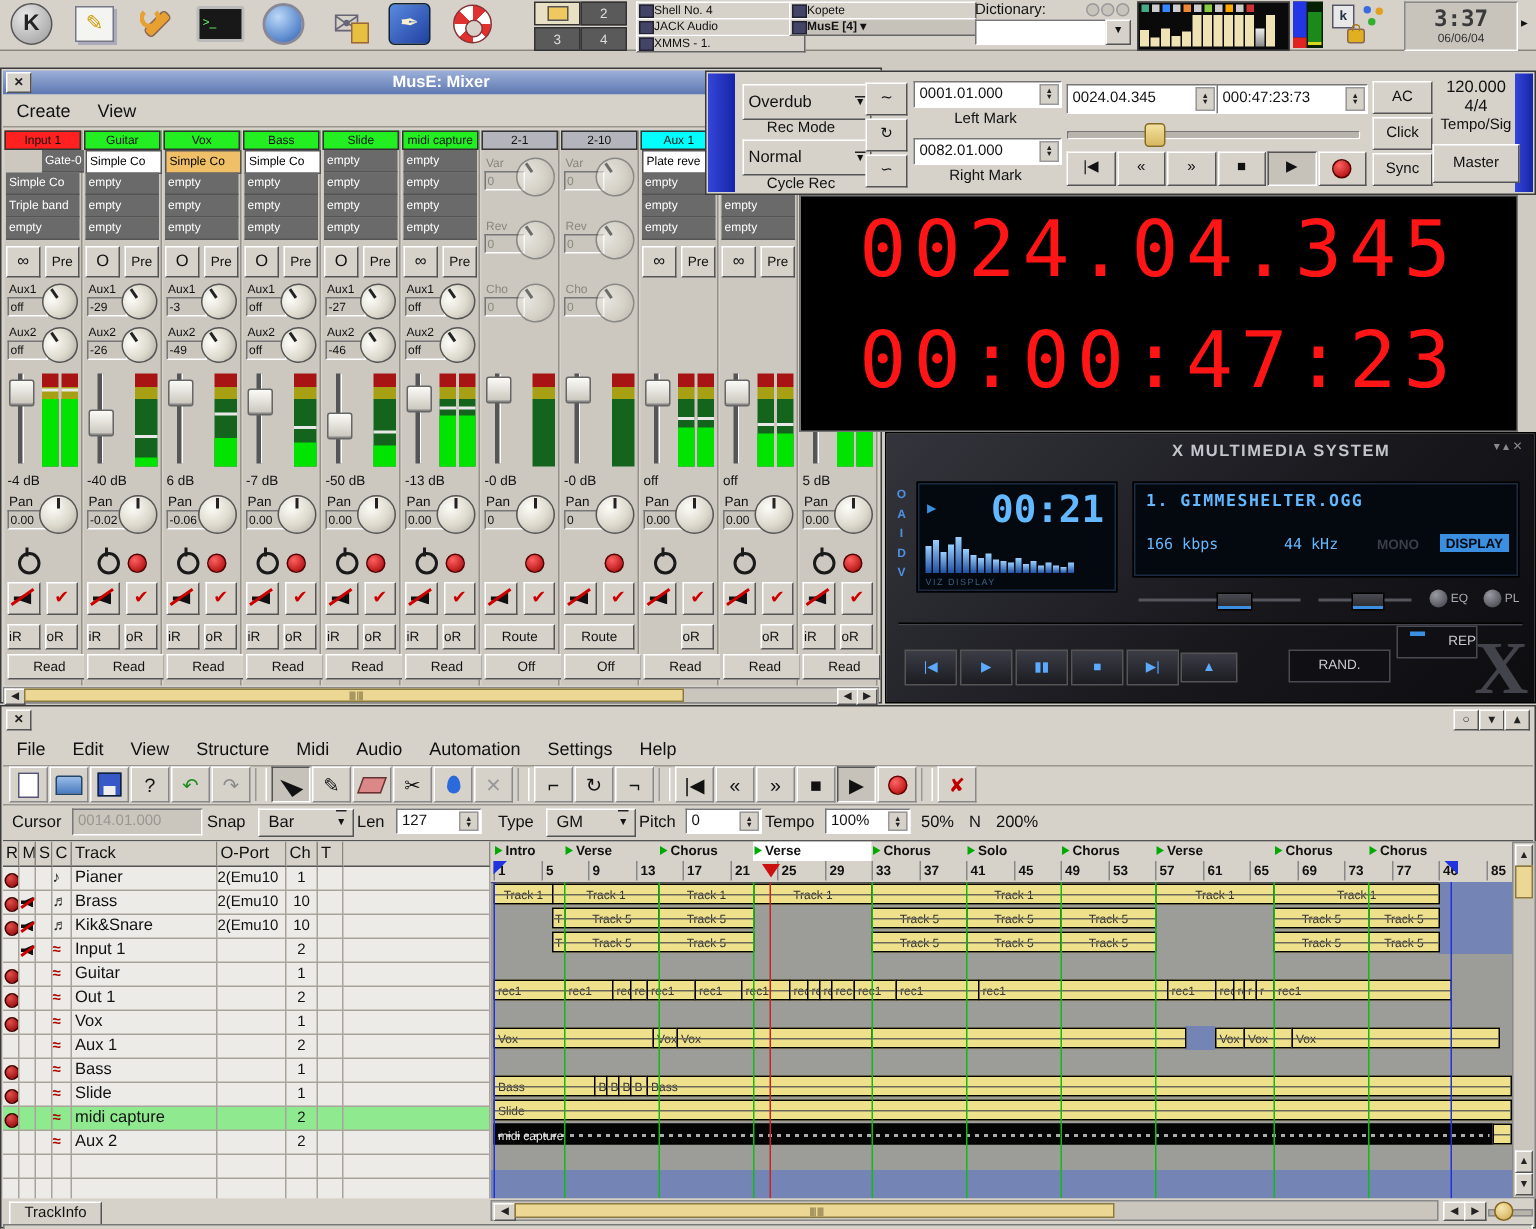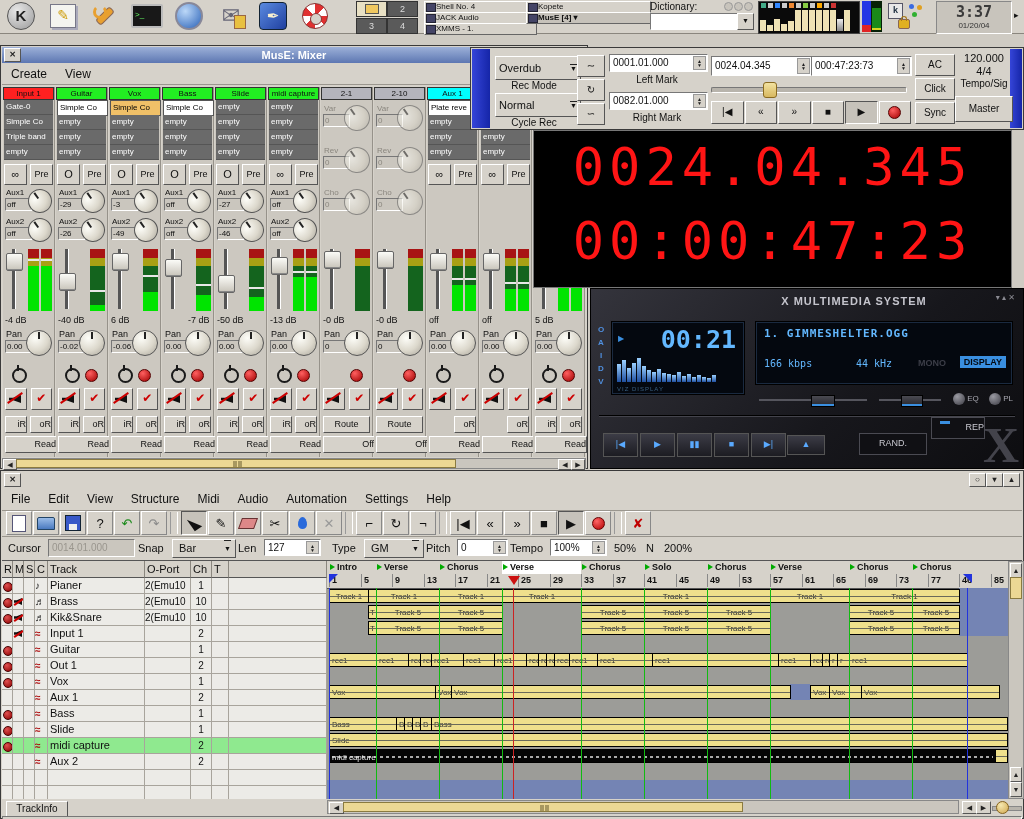--- a/index.html
+++ b/index.html
@@ -58,27 +58,27 @@
   .pwb{position:absolute;left:3px;top:-5px;width:2px;height:6px;background:#1a1a1a}
   .rdot{position:absolute;right:9px;top:5px;width:11px;height:11px;border-radius:50%;
     background:radial-gradient(circle at 35% 30%,#ff6060,#a00000);border:1px solid #500}
   .msrow{position:absolute;left:2px;width:47px;height:24px;display:flex;gap:4px;justify-content:center}
   .mbtn{width:20px;height:20px;background:#d6d2ca;border:1px solid;border-color:#fff #555 #555 #fff;
     position:relative;font-size:12px;color:#c00;text-align:center;line-height:19px}
   .spk{position:absolute;left:3px;top:6px;width:12px;height:8px;background:#111;
     clip-path:polygon(0 33%,35% 33%,100% 0,100% 100%,35% 67%,0 67%)}
   .slash{position:absolute;left:0px;top:8px;width:18px;height:2px;background:#c00;transform:rotate(-35deg)}
   .irrow{position:absolute;left:2px;width:47px;height:16px;display:flex;gap:3px;justify-content:center}
-  .iob{width:21px;height:15px;font-size:9px;text-align:right;line-height:14px;background:#d6d2ca;
+  .iob{width:21px;height:15px;font-size:9px;text-align:left;line-height:14px;background:#d6d2ca;
     border:1px solid;border-color:#fff #555 #555 #fff}
   .iob.blank{border-color:transparent;background:transparent}
   .rbtn{width:45px;height:15px;font-size:9px;text-align:center;line-height:14px;background:#d6d2ca;
     border:1px solid;border-color:#fff #555 #555 #fff}
   .readbtn{position:absolute;left:2px;width:46px;height:15px;font-size:9px;background:#d6d2ca;
-    border:1px solid;border-color:#fff #555 #555 #fff;text-align:right;padding-left:4px;line-height:14px}
+    border:1px solid;border-color:#fff #555 #555 #fff;text-align:center;padding-left:4px;line-height:14px}
   
   .tblue{position:absolute;top:1px;bottom:1px;background:linear-gradient(90deg,#3545d8,#1525a8)}
   .tbtn{position:absolute;background:#d6d2ca;border:1px solid;border-color:#fff #555 #555 #fff;
     font-size:11px;display:flex;align-items:center;justify-content:space-between;padding:0 3px}
   .tlab{position:absolute;font-size:10px;text-align:center}
   .spin{position:absolute;background:#fff;border:1px solid;border-color:#777 #fff #fff #777;
     font-size:10px;line-height:16px;padding-left:3px;white-space:nowrap}
   .sarr{position:absolute;right:1px;top:1px;bottom:1px;width:11px;background:#d6d2ca;border:1px solid #999;
     display:flex;flex-direction:column;align-items:center;justify-content:center;font-size:5px;line-height:4px;color:#222}
   .trbtn{width:31px;height:21px;background:#d6d2ca;border:1px solid;border-color:#fff #555 #555 #fff;
@@ -223,38 +223,38 @@
       <span style="position:absolute;left:1px;top:1px;width:5px;height:5px;border-radius:50%;background:#3a6ae0"></span>
       <span style="position:absolute;right:1px;top:2px;width:5px;height:5px;border-radius:50%;background:#e0a020"></span>
       <span style="position:absolute;left:4px;bottom:0;width:5px;height:5px;border-radius:50%;background:#30b030"></span>
     </div>
     <div class="abs" style="left:12px;top:19px;width:10px;height:8px;background:#e0b020;border:1px solid #865;border-radius:2px">
       <span style="position:absolute;left:2px;top:-4px;width:4px;height:4px;border:1.5px solid #a87818;border-bottom:none;border-radius:4px 4px 0 0"></span>
     </div>
   </div>
   <div class="abs" style="left:936px;top:1px;width:74px;height:31px;background:#c8c4bc;border:1px solid;border-color:#888 #fff #fff #888;text-align:center">
     <div style="font-family:'DejaVu Sans Mono',monospace;font-size:15px;font-weight:bold;color:#3a3a3a;margin-top:1px">3:37</div>
-    <div style="font-size:8px;color:#333">01/20/04</div>
+    <div style="font-size:8px;color:#333">06/06/04</div>
   </div>
   <div class="abs" style="left:1014px;top:10px;font-size:9px">▸</div>
 </div>
 
 <div class="win" id="mixer" style="left:0;top:45px;width:588px;height:424px;z-index:10">
   <div class="tbar">
     <span>MusE: Mixer</span>
   </div>
   <div class="wbtn" style="left:3px">✕</div>
   <div class="menubar" id="mixmenu" style="top:17px;height:21px">
       <div class="menuitem">Create</div>
       <div class="menuitem">View</div>
     </div>
   <div class="abs" id="mixstrips" style="left:0;top:0;right:0;bottom:0">
       <div class="strip" style="left: 2px;">
         <div class="sname" style="background: rgb(255, 32, 32);">Input 1</div>
-        <div class="rk" style="top: 13px;">Gate-0</div>
+        <div class="rk" style="top: 13px; margin-left: 24px;">Gate-0</div>
         <div class="rk" style="top: 28px;">Simple Co</div>
         <div class="rk" style="top: 43px;">Triple band</div>
         <div class="rk" style="top: 58px;">empty</div>
         <div class="route" style="top: 77px;">
           <div class="sbtn">∞</div>
           <div class="sbtn pre">Pre</div>
         </div>
         <div class="kg" style="top: 101px;">
           <div class="klab">Aux1</div>
           <div class="kval">off</div>
@@ -458,21 +458,21 @@
         <div class="fz" style="top: 161px;">
           <div class="groove"></div>
           <div class="fhandle" style="top: 10.68px;"></div>
           <div class="meters">
             <div class="meter" style="width: 15px;">
               <div class="mlevel" style="height: 26%;"></div>
               <div class="mpeak" style="bottom: 40%;"></div>
             </div>
           </div>
         </div>
-        <div class="db" style="top: 228px; margin-left: 24px;">-7 dB</div>
+        <div class="db" style="top: 228px;">-7 dB</div>
         <div class="kg" style="top: 242px; height: 32px;">
           <div class="klab" style="font-size: 9px;">Pan</div>
           <div class="kval" style="top: 11px;">0.00</div>
           <div class="knob" style="width: 24px; height: 24px; right: 1px; top: 1px; transform: rotate(0deg);">
             <div class="kp"></div>
           </div>
         </div>
         <div class="abs" style="left: 0px; top: 277px; width: 51px; height: 22px;">
           <div class="pwr">
             <div class="pwb"></div>

